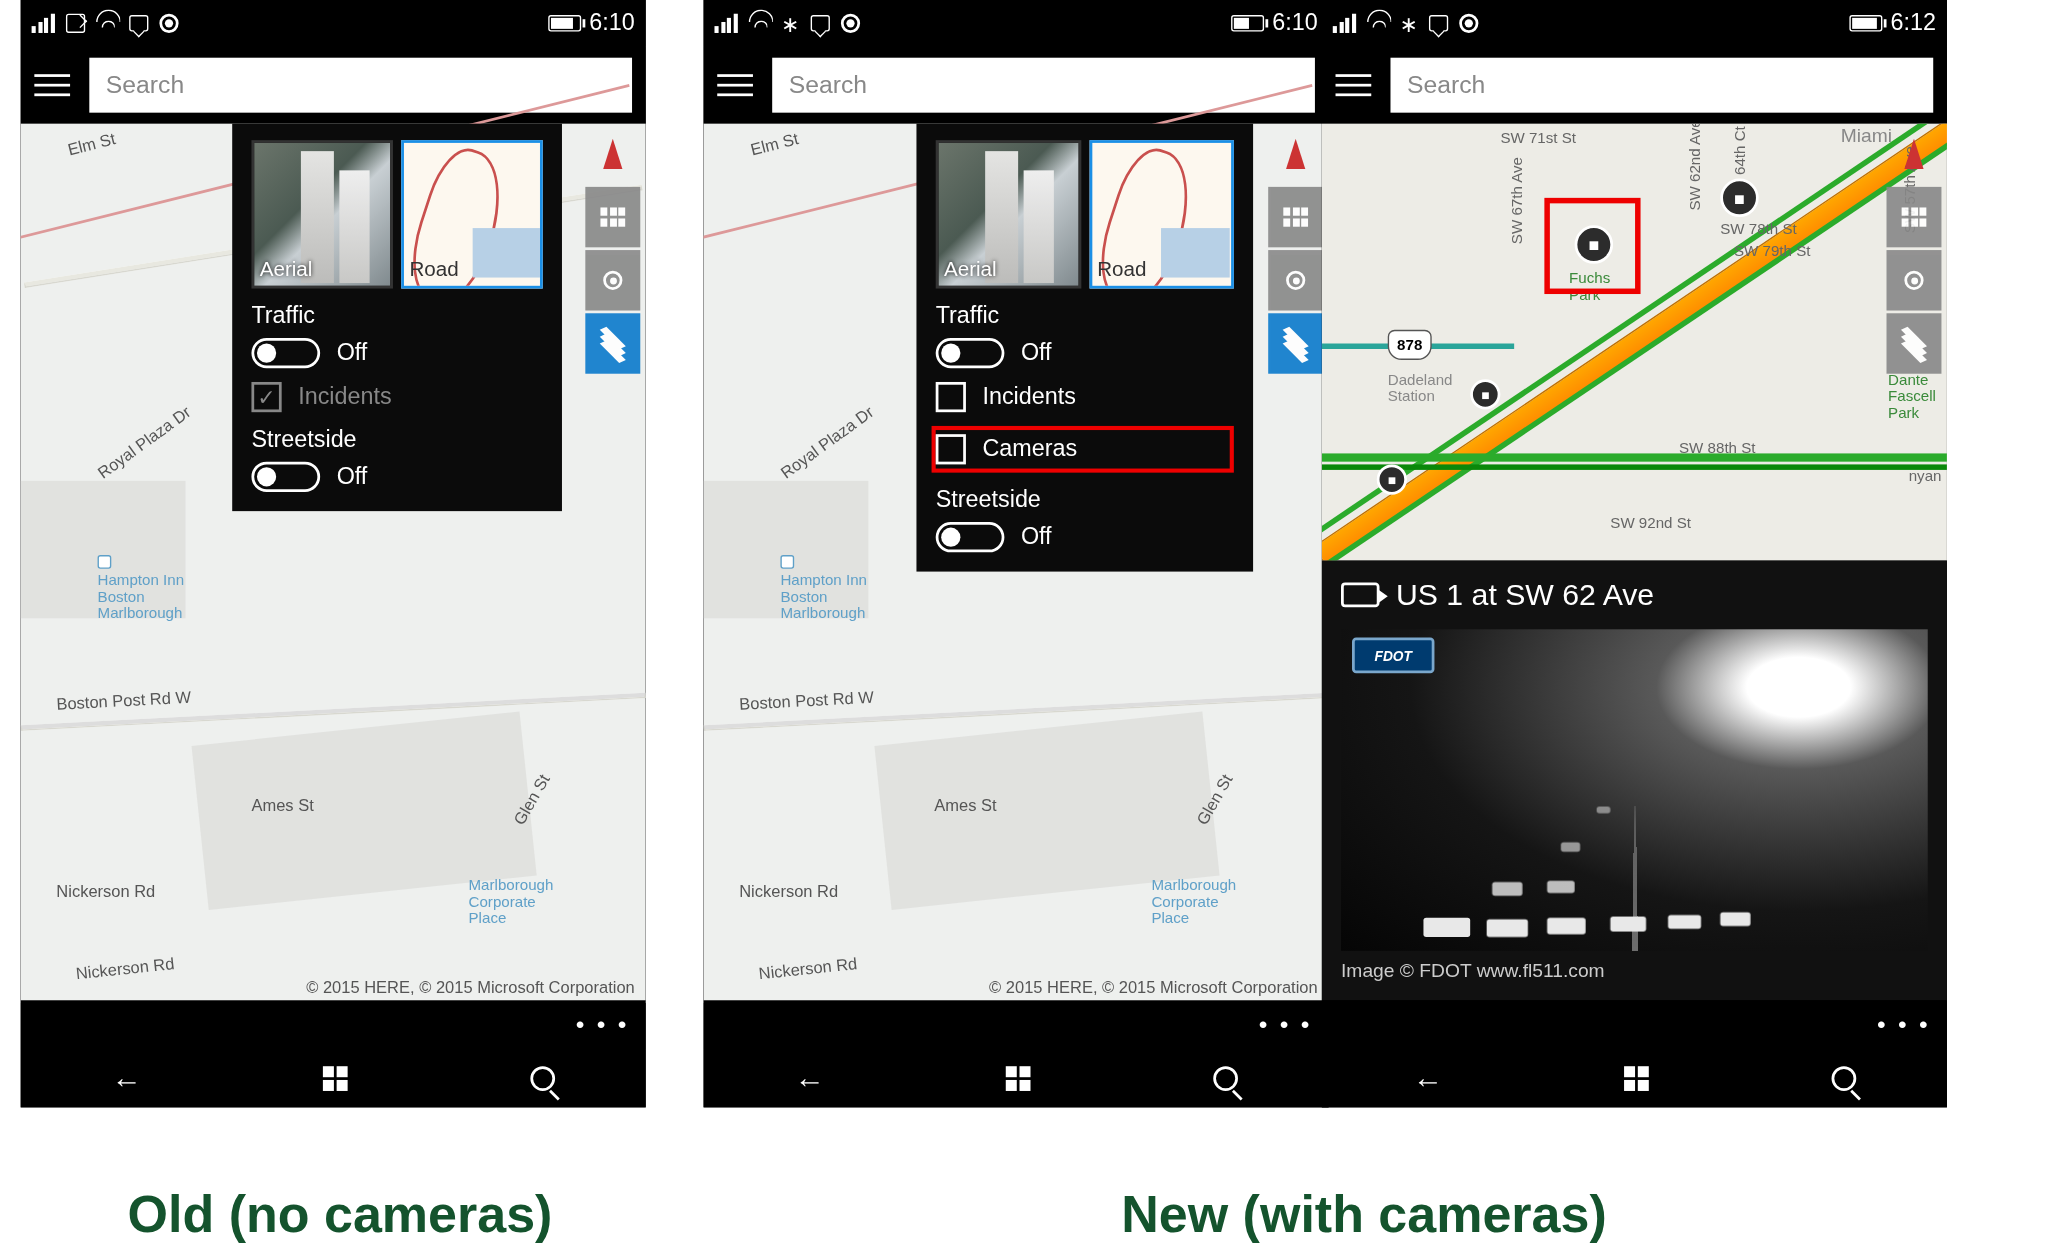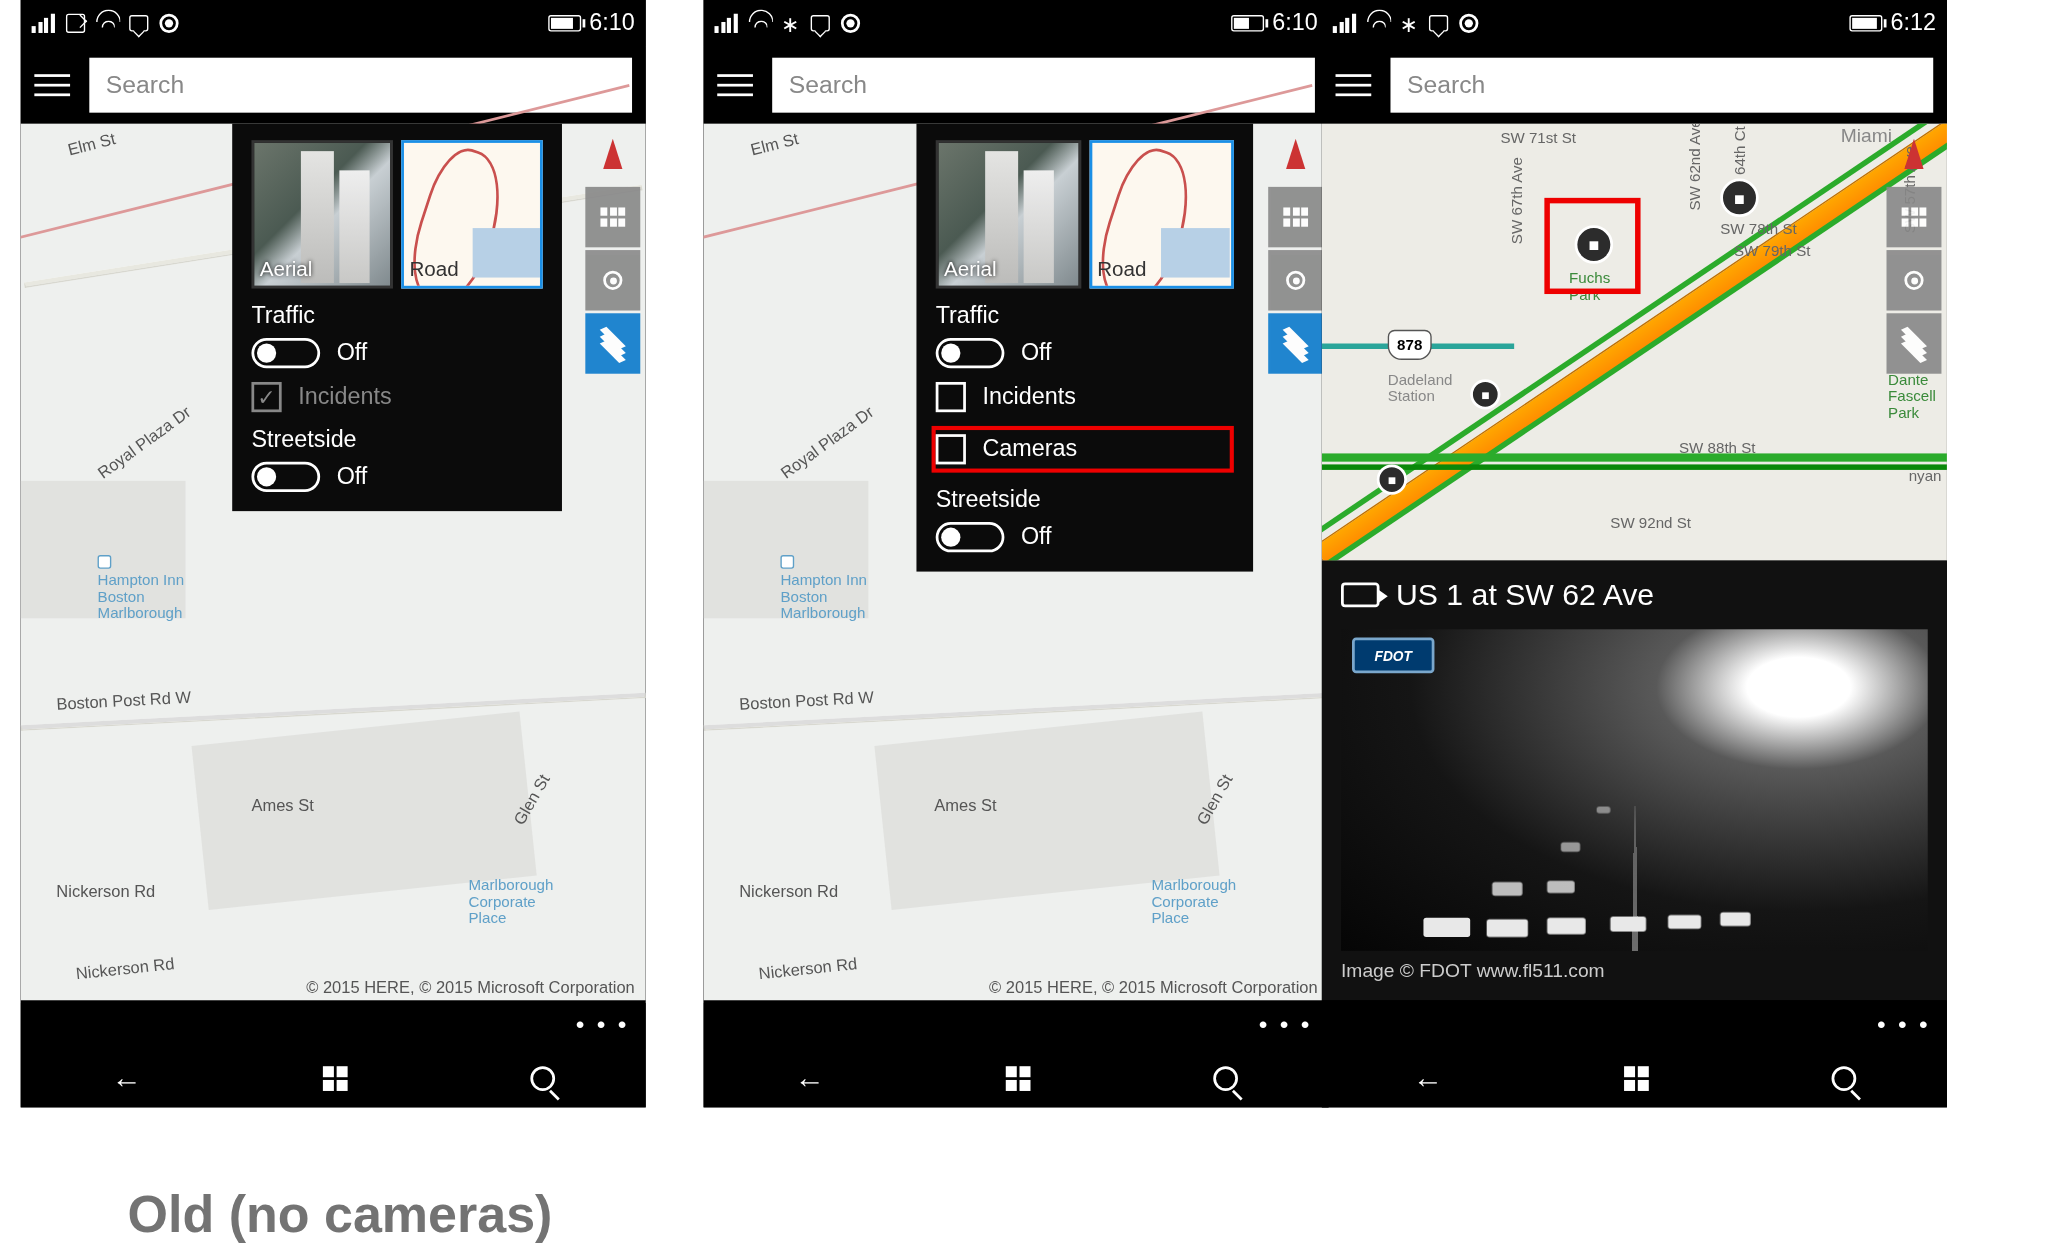--- a/index.html
+++ b/index.html
@@ -108,21 +108,21 @@
   .cam-panel { position:absolute; top:408px; left:0; right:0; bottom:78px; background:#111; color:#fff; padding:12px 14px 8px; }
   .cam-title-row { display:flex; align-items:center; gap:12px; font-size:22px; }
   .cam-ico { width:28px;height:18px;border:2px solid #fff;border-radius:3px;position:relative;}
   .cam-ico::after{content:"";position:absolute;right:-8px;top:3px;width:0;height:0;border-top:5px solid transparent;border-bottom:5px solid transparent;border-left:7px solid #fff;}
   .cam-image { margin-top:12px; width:100%; height:234px; background:radial-gradient(ellipse at 78% 18%,#fff 0%,#fff 8%,#595959 22%,#151515 60%,#050505 100%); position:relative; overflow:hidden; }
   .cam-image .fdot { position:absolute; top:6px; left:8px; width:60px; height:26px; background:#003b6f; color:#fff; font-size:10px; font-style:italic; font-weight:bold; display:flex; align-items:center; justify-content:center; border-radius:3px; border:2px solid #7aa7cc;}
   .cam-image .rd-persp { position:absolute; bottom:0; left:50%; width:2px; height:160px; background:linear-gradient(rgba(255,255,255,.1),rgba(255,255,255,.4)); transform:translateX(-50%) perspective(120px) rotateX(60deg); }
   .car { position:absolute; background:#e8e8e8; border-radius:2px; }
   .cam-credit { margin-top:6px; font-size:14px; color:#ccc; }
 
-  .captions { position:absolute; left:0; bottom:0; width:2048px; display:flex; color:#737373; font-weight:700; }
+  .captions { position:absolute; left:0; bottom:0; width:2048px; display:flex; color:#14532d; font-weight:700; }
   .captions .cap1 { width:680px; text-align:center; font-size:52px; }
   .captions .cap2 { width:1368px; text-align:center; font-size:52px; }
 </style>
 </head>
 <body>
 
 <div class="stage">
 
 <div class="phone p1">
   <div class="statusbar">
@@ -506,13 +506,14 @@
           <span></span>
         </span>
     <span class="navbtn search-g"></span>
   </div>
 </div>
 
 </div>
 
 <div class="captions">
   <div class="cap1">Old (no cameras)</div>
+  <div class="cap2">New (with cameras)</div>
 </div>
 
 </body></html>

